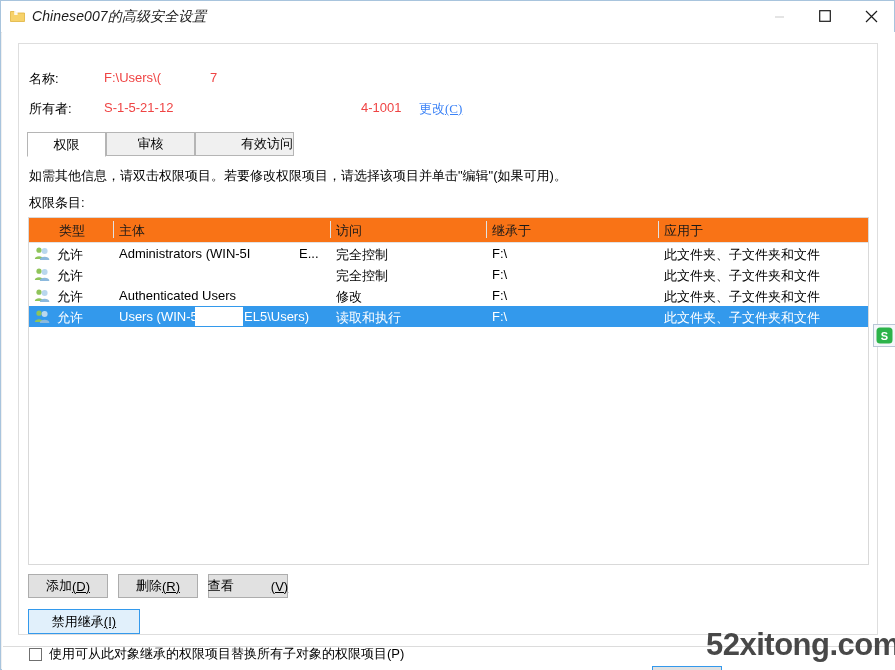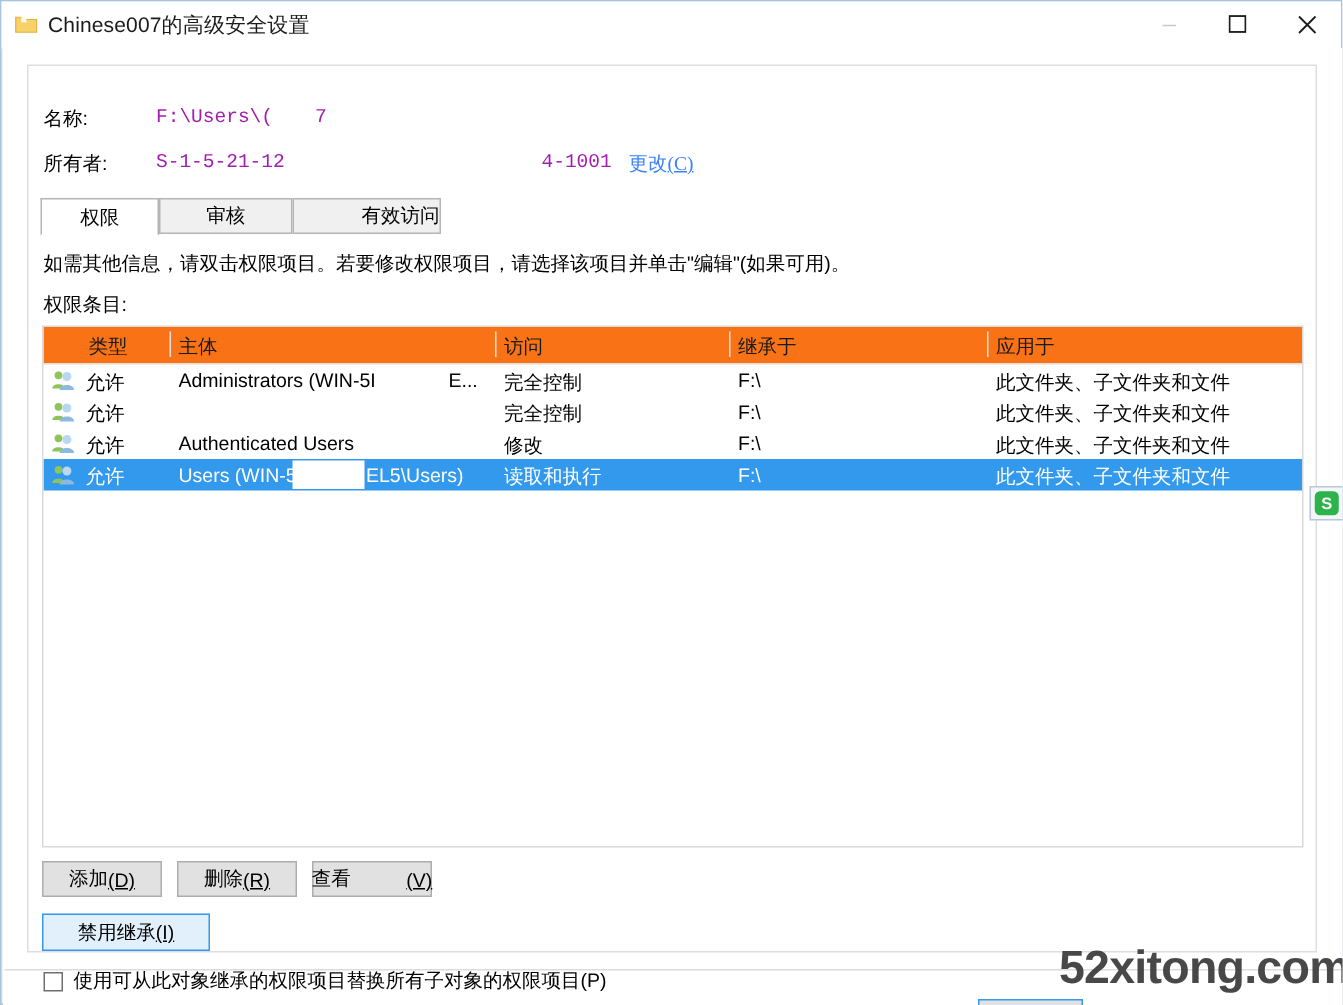--- a/index.html
+++ b/index.html
@@ -42,20 +42,21 @@
     left: 9px; top: 8px;
     width: 15px; height: 14px;
   }
   #title-text {
     position: absolute;
     left: 31px; top: 7px;
     font-size: 14px;
     color: #1b1b1b;
     white-space: nowrap;
     letter-spacing: .1px;
+    font-style: italic;
   }
   .caption-btn {
     position: absolute;
     top: 0;
     width: 46px;
     height: 30px;
     display: flex;
     align-items: center;
     justify-content: center;
   }
@@ -87,23 +88,22 @@
   
   .hdr-label {
     position: absolute;
     font-size: 13px;
     color: #000;
     white-space: nowrap;
   }
   .hdr-value {
     position: absolute;
     font-size: 13px;
-    color: #a21caf;
-    white-space: nowrap;
-    font-family: Liberation Mono, monospace;
+    color: #ef4444;
+    white-space: nowrap;
   }
   #lbl-name   { left: 10px;  top: 26px; }
   #val-name   { left: 85px;  top: 26px; }
   #val-name-tail { left: 191px; top: 26px; }
   #lbl-owner  { left: 10px;  top: 56px; }
   #val-owner  { left: 85px;  top: 56px; }
   #val-owner-tail { left: 342px; top: 56px; }
   #lnk-change {
     position: absolute;
     left: 400px; top: 56px;

